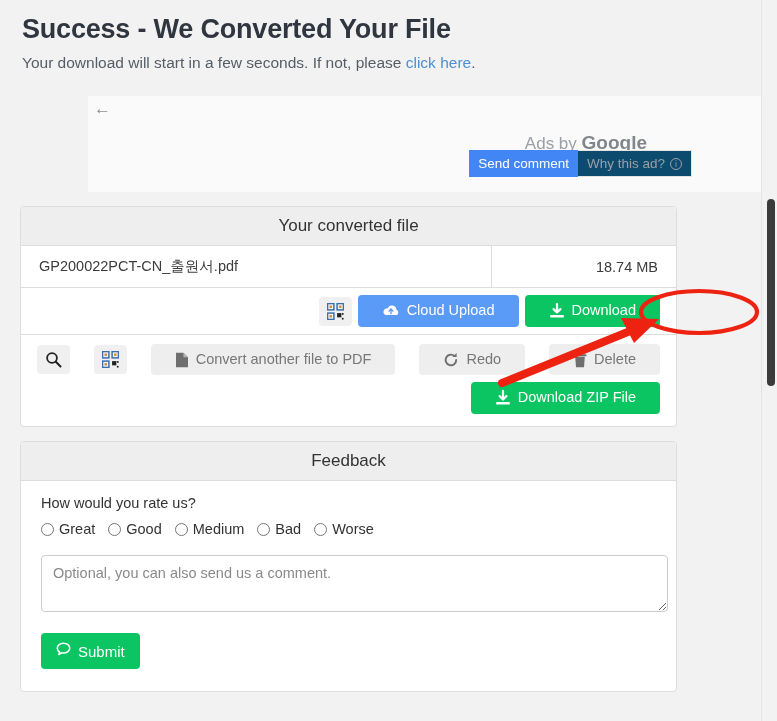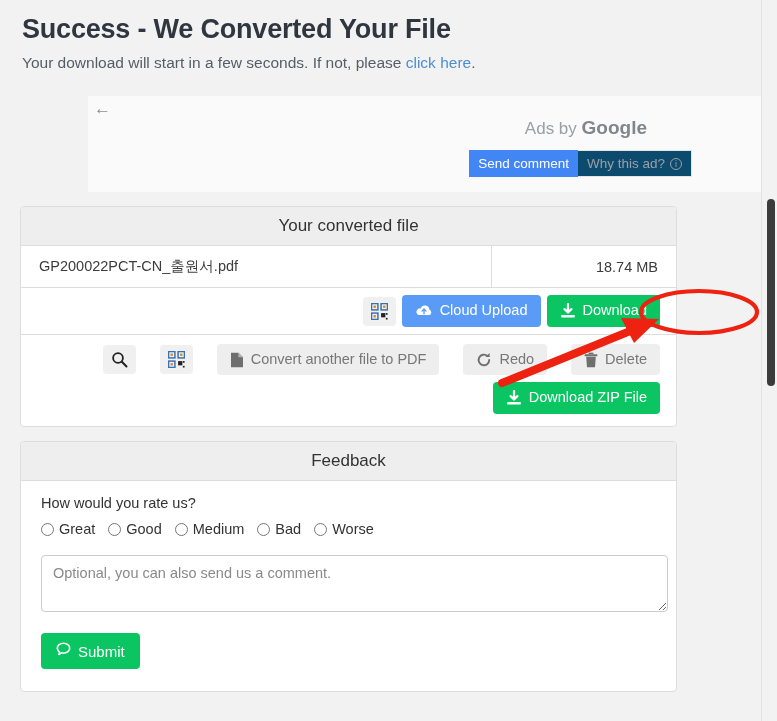--- a/index.html
+++ b/index.html
@@ -56,21 +56,21 @@
   }
   .ad-back-arrow {
     position: absolute;
     left: 6px; top: 4px;
     font-size: 17px;
     color: #8b8b8b;
     line-height: 1;
   }
   .ads-by-google {
     position: absolute;
-    right: 130px; top: 21px;
+    right: 130px; top: 36px;
     font-size: 17px;
     color: #9aa0a6;
     white-space: nowrap;
   }
   .ads-by-google b {
     color: #80868b;
     font-weight: bold;
     font-size: 19px;
   }
   .ad-buttons {
@@ -188,21 +188,21 @@
 
   .btn {
     border: none;
     border-radius: 4px;
     font-size: 14.5px;
     font-family: inherit;
     cursor: pointer;
     display: inline-flex;
     align-items: center;
     gap: 7px;
-    padding: 7px 13px;
+    padding: 7px 24px;
     line-height: 1.2;
     white-space: nowrap;
   }
   .btn-icon-only {
     padding: 6px 8px;
     background: #f0f0f0;
     color: #444;
   }
   .btn-grey {
     background: #eeeeee;

